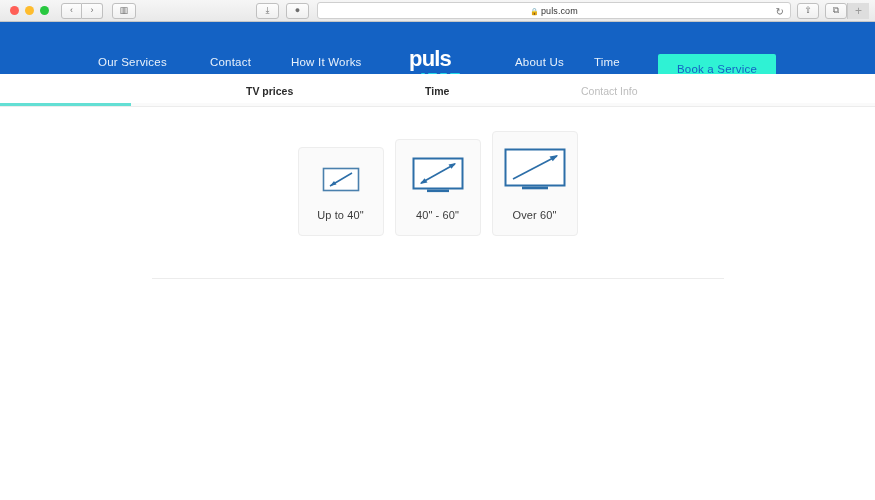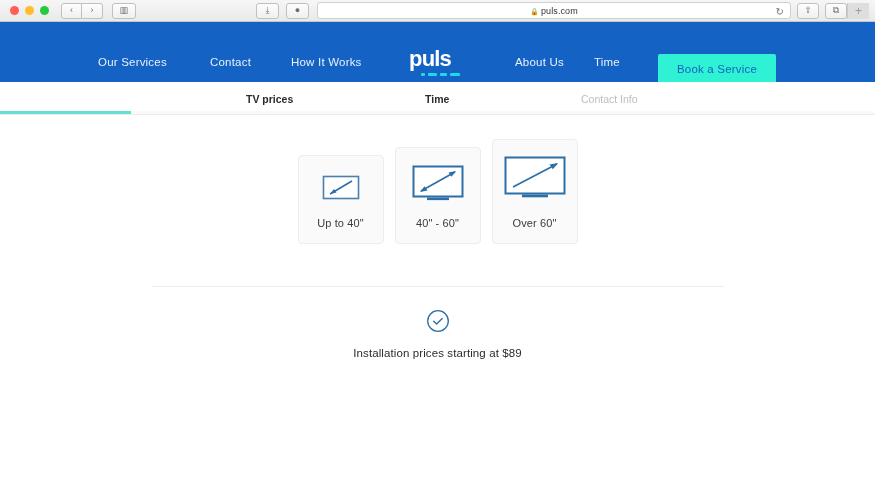--- a/index.html
+++ b/index.html
@@ -74,21 +74,21 @@
   .plus-btn {
     width: 22px; height: 16px;
     display: flex; align-items: center; justify-content: center;
     color: #9a9a9a; font-size: 12px;
     background: #dedede;
     border-left: 1px solid #cacaca;
   }
 
   
   .site-nav {
-    height: 60px;
+    height: 52px;
     background: #1462c4;
     display: flex;
     align-items: center;
     position: relative;
   }
   .nav-link {
     color: #e8f1fb;
     font-size: 11.5px;
     letter-spacing: 0.2px;
     text-decoration: none;
@@ -345,23 +345,14 @@
           <polygon points="56,10 47.5,11.4 50.8,16.2" fill="#2c6ea8"></polygon>
         </svg>
       </div>
       <div class="card-label">Over 60"</div>
     </div>
 
   </div>
 
   <div class="divider"></div>
 
-  <div class="price-block">
-    <span class="check-circle">
-      <svg width="24" height="24" viewBox="0 0 24 24">
-        <circle cx="12" cy="12" r="10.3" fill="#ffffff" stroke="#2c6ea8" stroke-width="1.3"></circle>
-        <polyline points="7.6,12.2 10.6,15 16.2,9.4" fill="none" stroke="#2c6ea8" stroke-width="1.4" stroke-linecap="round" stroke-linejoin="round"></polyline>
-      </svg>
-    </span>
-    <div class="price-text">Installation prices starting at $89</div>
-  </div>
 
 </div>
 
 </body></html>

